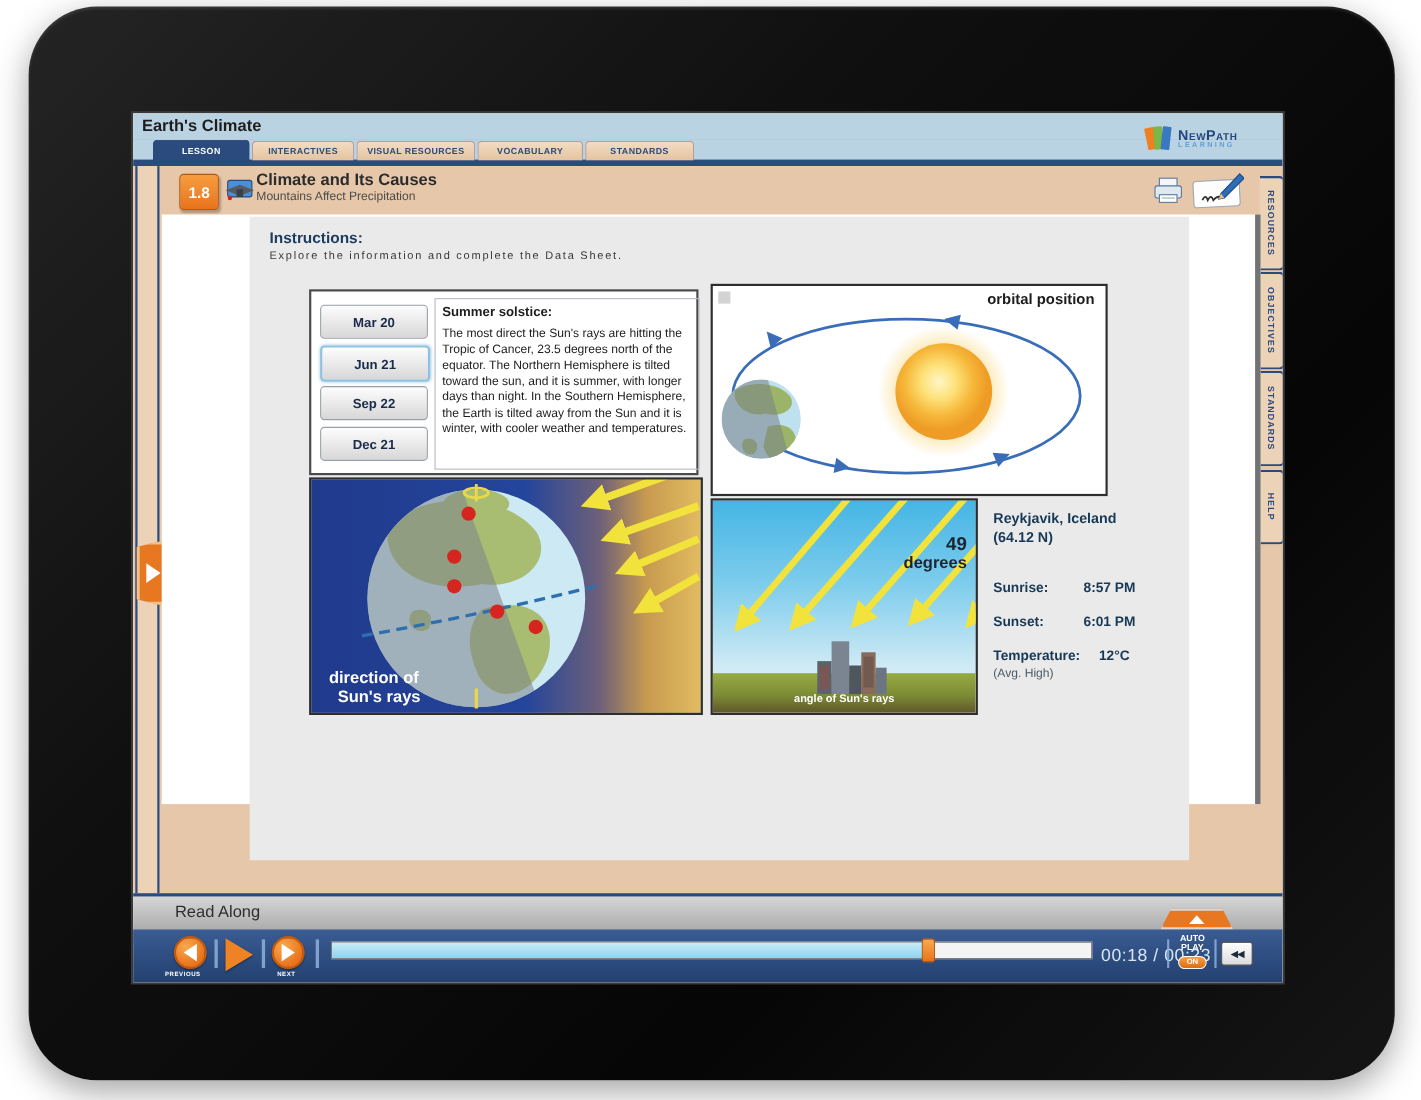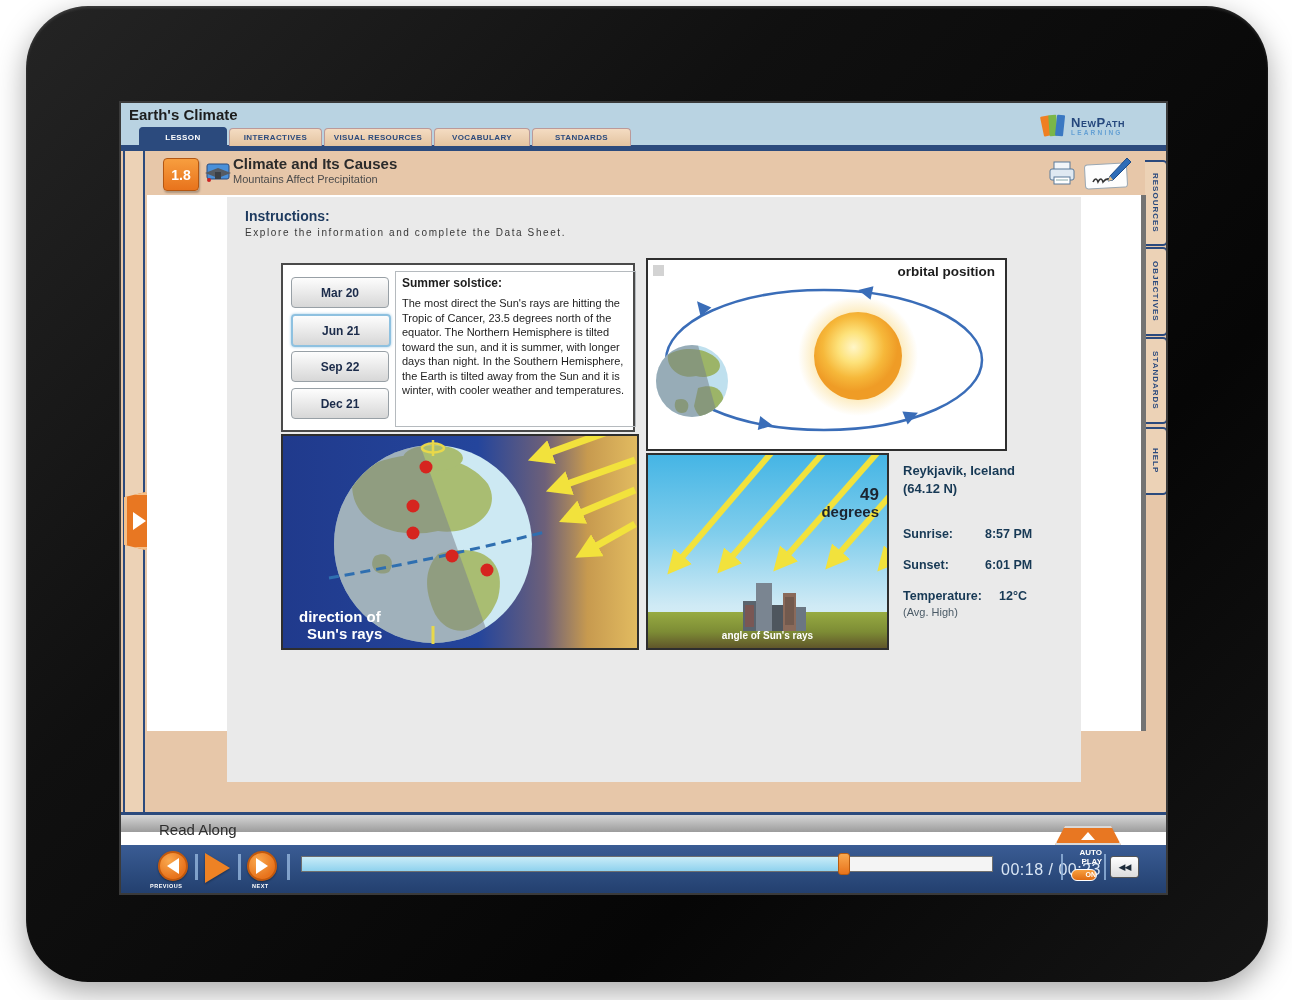--- a/index.html
+++ b/index.html
@@ -75,35 +75,35 @@
   .lrow-label{font-size:12.5px;font-weight:bold;text-align:center;}
   .lrow-val{font-size:12.5px;font-weight:bold;}
   .locnote{font-size:11px;color:#4a5a66;font-weight:normal;}
   
   .handle{left:3px;top:389px;width:36px;height:58px;cursor:pointer;
     background:#e87722;clip-path:polygon(0 9%,60% 0,100% 30%,100% 70%,60% 100%,0 91%);
     box-shadow:inset 0 0 0 3px #f4c08a;}
   .handle .tri{left:9px;top:20px;width:0;height:0;border-left:13px solid #fff;
     border-top:9px solid transparent;border-bottom:9px solid transparent;}
   
-  .readalong{left:0;top:709px;width:1045px;height:20px;background:linear-gradient(#d6d6d6,#9c9c9c);
+  .readalong{left:0;top:709px;width:1045px;height:45px;background:linear-gradient(#d6d6d6,#9c9c9c);
     border-top:3px solid #2b4a7d;box-sizing:border-box;padding-left:24px;}
   .ratext{left:38px;top:6px;font-size:15px;color:#2e2e2e;}
   .controls{left:0;top:742px;width:1045px;height:48px;background:linear-gradient(#3a5c94,#23406f);}
   .cbtn{width:30px;height:30px;border-radius:50%;background:radial-gradient(circle at 35% 30%,#f9a94f,#e8731c 70%);
     border:2px solid #c2590d;box-sizing:border-box;display:flex;align-items:center;justify-content:center;cursor:pointer;
     box-shadow:0 1px 2px rgba(0,0,0,.4);}
   .cbl{font-size:5.5px;color:#fff;font-weight:bold;letter-spacing:.5px;}
   .sep{width:3px;background:#8fb0d8;opacity:.85;}
   .track{left:180px;top:11px;width:692px;height:16px;background:#f4f4f4;border:1px solid #6f6f6f;box-sizing:border-box;cursor:pointer;}
   .fill{left:0;top:0;height:100%;background:linear-gradient(#c9ecf8,#8fd2ee);}
   .phandle{top:-4px;width:12px;height:22px;border-radius:3px;background:linear-gradient(#f9a94f,#e8731c);
     border:1px solid #b85c10;box-sizing:border-box;cursor:grab;}
   .time{left:880px;top:16px;font-size:16px;color:#d9e6f5;letter-spacing:.5px;}
-  .autoplay{left:945px;top:4px;width:36px;text-align:right;color:#fff;font-weight:bold;font-size:8px;line-height:1.1;cursor:pointer;}
+  .autoplay{left:945px;top:4px;width:36px;text-align:center;color:#fff;font-weight:bold;font-size:8px;line-height:1.1;cursor:pointer;}
   .onpill{width:26px;height:12px;margin:2px auto 0;border-radius:7px;background:linear-gradient(#f7a040,#e06c12);
     border:1px solid #fff;box-sizing:border-box;font-size:7px;font-weight:bold;color:#fff;line-height:10px;}
   .expandtab{left:934px;top:-19px;width:66px;height:19px;background:#e87722;cursor:pointer;
     clip-path:polygon(15% 0,85% 0,100% 100%,0 100%);box-shadow:inset 0 0 0 2px #d9d9d9;}
   .expandtab .tri{left:26px;top:6px;width:0;height:0;border-bottom:8px solid #fff;
     border-left:7px solid transparent;border-right:7px solid transparent;}
   .rewind{left:989px;top:11px;width:29px;height:22px;background:linear-gradient(#fff,#dcdcdc);border:1px solid #555;
     border-radius:3px;box-sizing:border-box;display:flex;align-items:center;justify-content:center;
     font-size:9px;color:#1d2b3a;letter-spacing:-1px;cursor:pointer;}
   .playtri{left:84px;top:8px;width:0;height:0;border-left:25px solid #ee8224;

